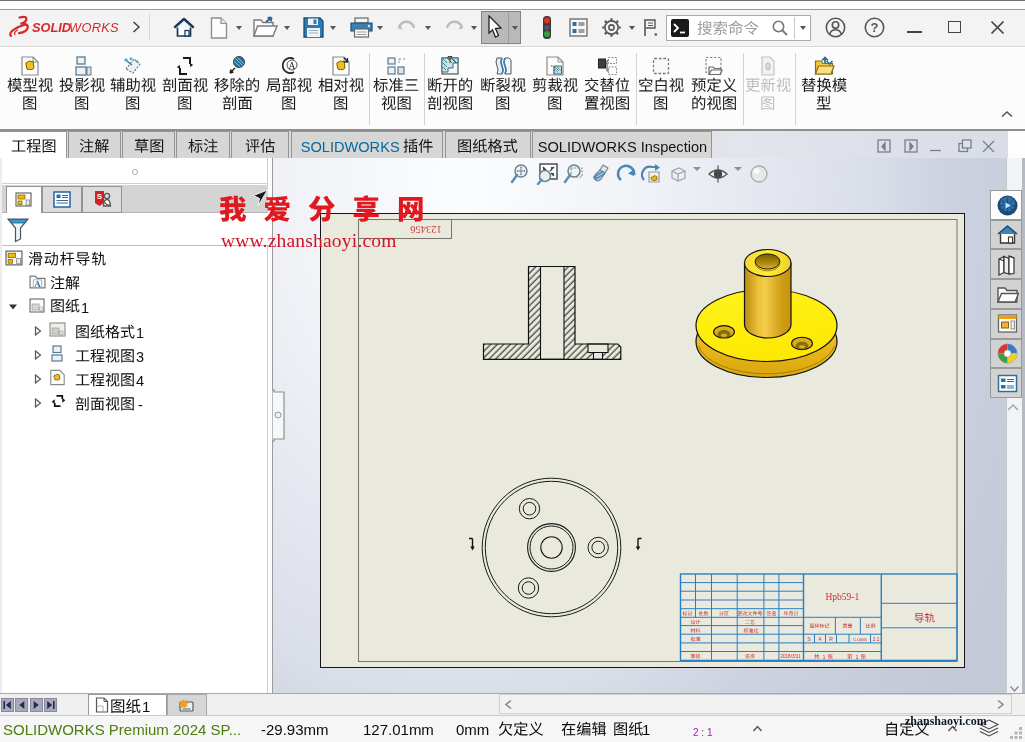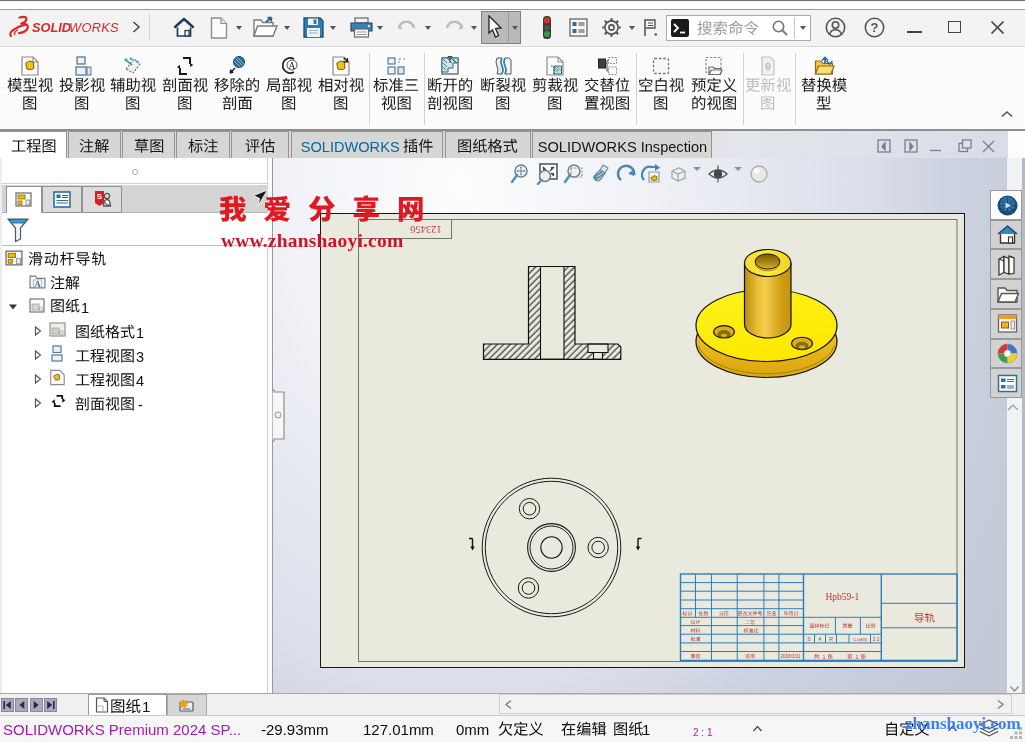--- a/index.html
+++ b/index.html
@@ -816,21 +816,21 @@
   </svg>
 <svg class="ct" style="z-index:25;left:219.0px;top:191.4px;" width="222" height="37" viewBox="0 -28.1 222 37">
     <g fill="#e01820">
       <use href="#b6211" transform="translate(0.0,0) scale(0.0275,-0.0275)"></use>
       <use href="#b7231" transform="translate(44.5,0) scale(0.0275,-0.0275)"></use>
       <use href="#b5206" transform="translate(89.0,0) scale(0.0275,-0.0275)"></use>
       <use href="#b4eab" transform="translate(133.5,0) scale(0.0275,-0.0275)"></use>
       <use href="#b7f51" transform="translate(178.0,0) scale(0.0275,-0.0275)"></use>
     </g>
   </svg>
-<div class="a" style="z-index:25;left:221px;top:230px;width:190px;font-family:'Liberation Serif',serif;font-weight:bold;font-size:19.5px;color:#d01428;letter-spacing:0.2px">www.zhanshaoyi.com</div>
+<div class="a" style="z-index:25;left:221px;top:230px;width:190px;font-family:'Liberation Serif',serif;font-weight:normal;font-size:19.5px;color:#d01428;letter-spacing:0.2px">www.zhanshaoyi.com</div>
 <svg class="a" style="z-index:26;left:252px;top:189px" width="17" height="19" viewBox="0 0 17 19">
     <path d="M15.5 1 L1.5 6.5 L7.5 9.5 L6 17 Z" fill="#1a1a1a" stroke="#f0f0f0" stroke-width="1"></path>
   </svg>
 <svg class="a" style="left:319.5px;top:213px" width="645" height="455" viewBox="0 0 645 455">
     <rect x="0" y="0" width="645" height="455" fill="#e9e9de" stroke="#16161a" stroke-width="2"></rect>
     <defs>
       <pattern id="hh" width="4.6" height="4.6" patternUnits="userSpaceOnUse" patternTransform="rotate(45)">
         <line x1="2" y1="-1" x2="2" y2="5.6" stroke="#1a1a1a" stroke-width="1"></line>
       </pattern>
       <linearGradient id="gflange" x1="0" y1="0" x2="0" y2="1">
@@ -1089,21 +1089,21 @@
     <path d="M6 1 l1.2 2 2.2-1.4 -0.4 2.6 2.6 0.4 -2 1.8 1.6 2 -2.6 0 -0.6 2.6 -1.6-2 -2 1.4 0-2.6 -2.6-0.4 2-1.8 -1.6-2 2.6 0z" fill="#f0a010"></path>
   </svg>
 <div class="a" style="left:499px;top:694px;width:513px;height:20px;background:#f2f2f2;border:1px solid #d0d0d0"></div>
 <svg class="a" style="left:504px;top:699px" width="9" height="11" viewBox="0 0 9 11">
     <path d="M7 1.5 L2 5.5 L7 9.5" fill="none" stroke="#8a8a8a" stroke-width="1.6"></path>
   </svg>
 <svg class="a" style="left:996px;top:699px" width="9" height="11" viewBox="0 0 9 11">
     <path d="M2 1.5 L7 5.5 L2 9.5" fill="none" stroke="#8a8a8a" stroke-width="1.6"></path>
   </svg>
 <div class="a" style="left:0;top:715px;width:1025px;height:27px;background:#f6f6f6;border-top:1px solid #c9c9c9"></div>
-<div class="a" style="left:3px;top:721px;font-size:15px;color:#a21caf">SOLIDWORKS Premium 2024 SP...</div>
+<div class="a" style="left:3px;top:721px;font-size:15px;color:#4d7c0f">SOLIDWORKS Premium 2024 SP...</div>
 <div class="a" style="left:261px;top:721px;font-size:15px;color:#0c0c0c">-29.93mm</div>
 <div class="a" style="left:363px;top:721px;font-size:15px;color:#0c0c0c">127.01mm</div>
 <div class="a" style="left:456px;top:721px;font-size:15px;color:#0c0c0c">0mm</div>
 <svg class="ct" style="left:498.0px;top:718.5px;" width="46" height="21" viewBox="0 -15.5 46 21">
     <g fill="#0c0c0c">
       <use href="#r6b20" transform="translate(0.0,0) scale(0.0152,-0.0152)"></use>
       <use href="#r5b9a" transform="translate(15.2,0) scale(0.0152,-0.0152)"></use>
       <use href="#r4e49" transform="translate(30.4,0) scale(0.0152,-0.0152)"></use>
     </g>
   </svg>
@@ -1144,12 +1144,12 @@
 <svg class="a" style="left:1010px;top:726px" width="14" height="14" viewBox="0 0 14 14">
     <g fill="#b5b5b5">
       <rect x="9" y="1" width="3" height="3"></rect>
       <rect x="9" y="5.5" width="3" height="3"></rect>
       <rect x="9" y="10" width="3" height="3"></rect>
       <rect x="4.5" y="5.5" width="3" height="3"></rect>
       <rect x="4.5" y="10" width="3" height="3"></rect>
       <rect x="0" y="10" width="3" height="3"></rect>
     </g>
   </svg>
-<div class="a" style="left:905px;top:714px;font-family:'Liberation Serif',serif;font-weight:bold;font-size:17px;color:#3b82f6;z-index:30">zhanshaoyi.com</div>
+<div class="a" style="left:905px;top:714px;font-family:'Liberation Serif',serif;font-weight:bold;font-size:12px;color:#0f172a;z-index:30">zhanshaoyi.com</div>
 </body></html>

